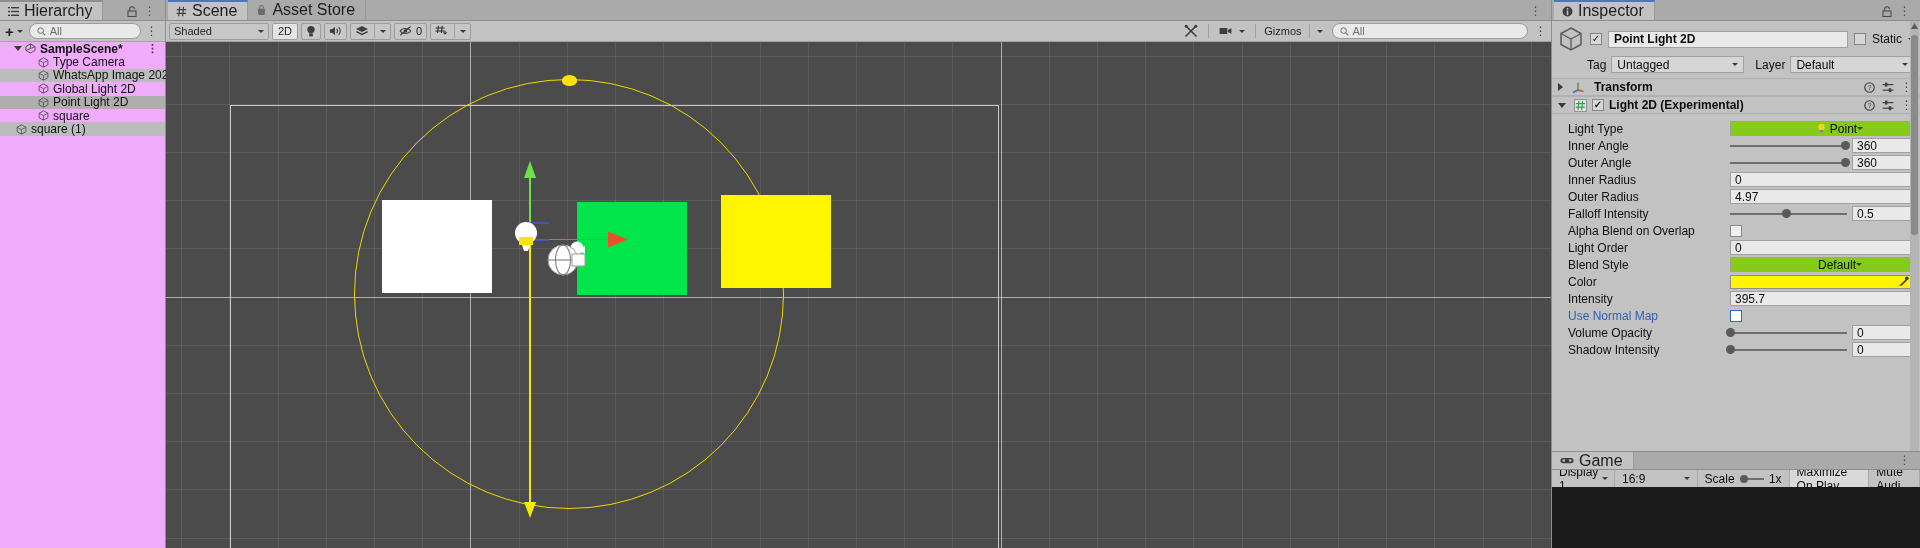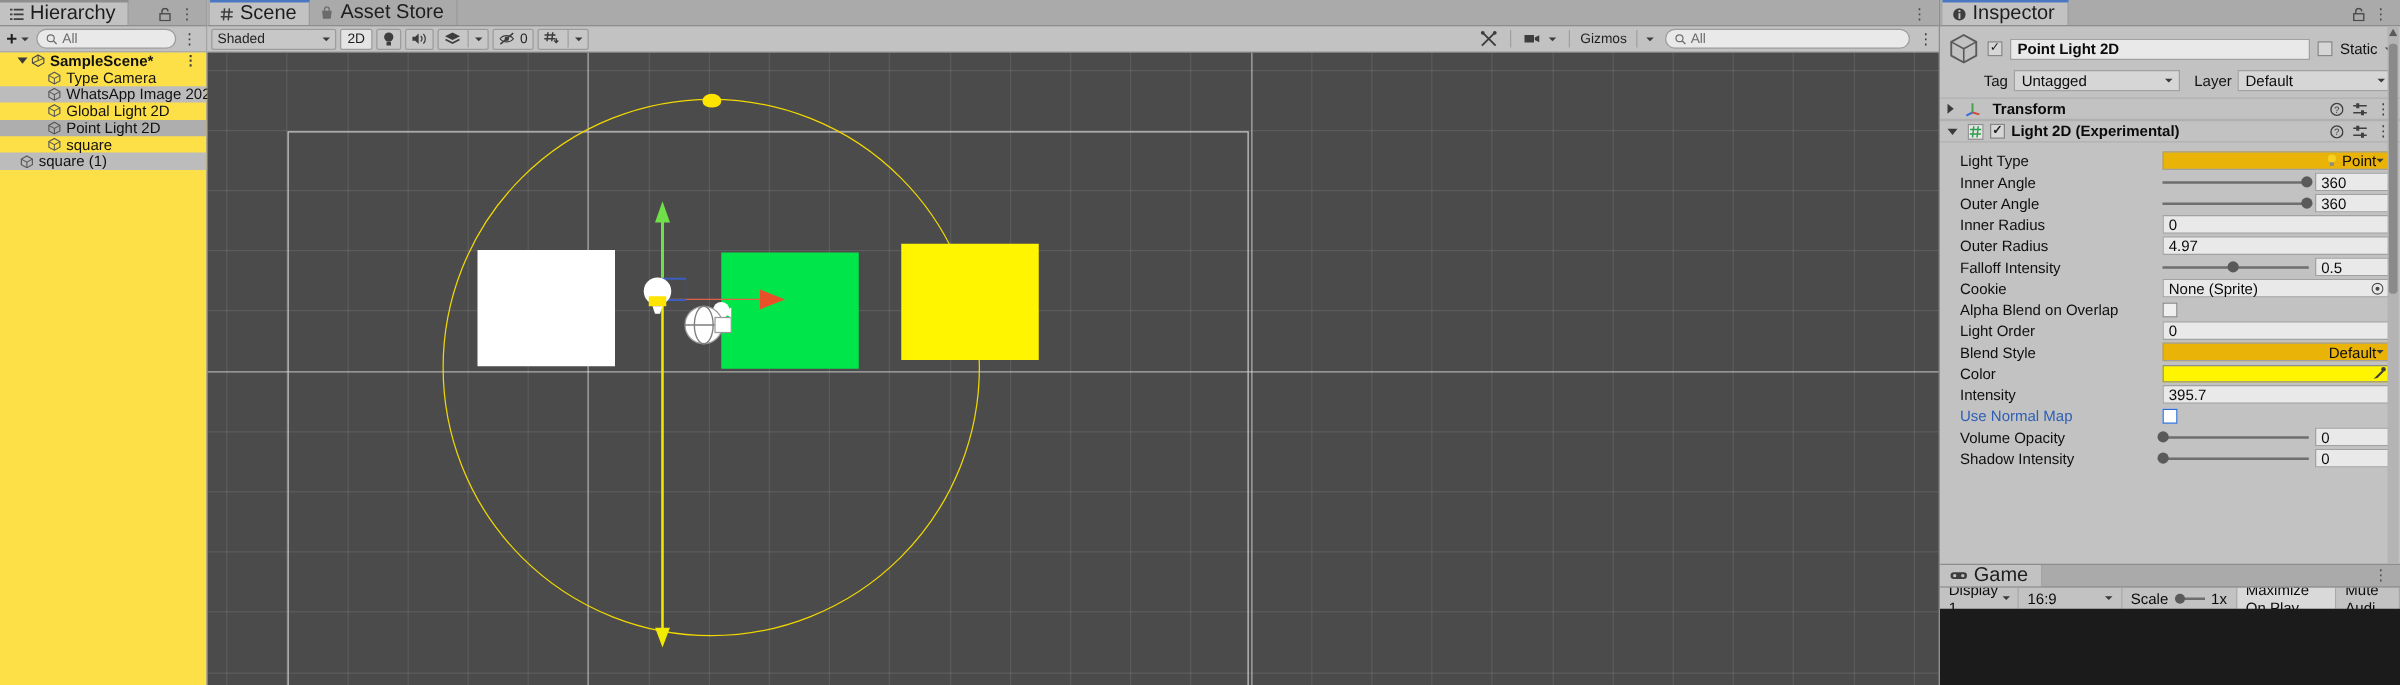--- a/index.html
+++ b/index.html
@@ -44,21 +44,21 @@
   }
   .caret{
     width:0;height:0;border-left:3.5px solid transparent;border-right:3.5px solid transparent;
     border-top:4px solid #3a3a3a;
   }
   .caret.sm{border-left-width:3px;border-right-width:3px;border-top-width:3.5px;}
 
   
   .hierarchy{ width:166px; height:548px; background:#c2c2c2; border-right:1px solid #8d8d8d;
               display:flex; flex-direction:column; }
-  .h-rows{ flex:1; background:#fde047; }
+  .h-rows{ flex:1; background:#f0abfc; }
   .h-row{ height:13.4px; display:flex; align-items:center; font-size:12px; color:#111; white-space:nowrap;}
   .h-row.root{ font-weight:bold; }
   .h-row.sel{ background:#aeaeae; }
   .h-row.alt{ background:#bcbcbc; }
   .tri{ width:0;height:0;border-top:4px solid transparent;border-bottom:4px solid transparent;
         border-left:5px solid #3a3a3a; margin-right:3px;}
   .tri.open{ border-left:4.5px solid transparent;border-right:4.5px solid transparent;
              border-top:5px solid #3a3a3a;border-bottom:none;margin-right:3px;}
   .cube{ width:11px;height:11px; flex:0 0 11px; margin-right:4px; }
   .row-dots{ margin-left:auto; padding-right:6px; color:#3a3a3a; letter-spacing:1px; font-size:11px;}
@@ -98,21 +98,21 @@
           align-items:center; justify-content:space-between; padding:0 5px; font-size:12px; }
   .comp-head{ height:18px; display:flex; align-items:center; gap:5px; padding:0 6px;
               background:#c2c2c2; border-top:1px solid #b0b0b0; border-bottom:1px solid #b0b0b0;
               font-weight:bold; font-size:12px; }
   .comp-head .sp{ margin-left:auto; display:flex; align-items:center; gap:7px; color:#3f3f3f; font-weight:normal;}
   .prow{ height:17px; display:flex; align-items:center; padding:0 8px 0 16px; gap:0; }
   .pname{ width:162px; font-size:12px; color:#0f0f0f; }
   .pname.link{ color:#2f5fb5; }
   .pfield{ flex:1; height:15px; background:#e9e9e9; border:1px solid #a1a1a1; display:flex;
            align-items:center; padding:0 4px; font-size:12px; }
-  .pfield.dd{ background:#eab308; justify-content:flex-end;padding-left:42px; }
+  .pfield.dd{ background:#84cc16; justify-content:center;padding-left:42px; }
   .slider{ flex:1; display:flex; align-items:center; height:15px; position:relative; margin-right:5px;}
   .slider .track{ position:absolute; left:0; right:0; height:2px; background:#6e6e6e; }
   .slider .knob{ position:absolute; width:9px;height:9px;border-radius:50%; background:#5a5a5a; }
   .numbox{ width:60px; height:15px; background:#e9e9e9; border:1px solid #a1a1a1;
            display:flex; align-items:center; padding:0 4px; font-size:12px; }
   .swatch{ flex:1; height:14px; border:1px solid #8d8d8d; display:flex; align-items:center;
            justify-content:flex-end; }
   .scrollbar{ position:absolute; right:1px; top:0; width:9px; bottom:0; background:#b4b4b4; }
   .scrollbar .thumb{ position:absolute; left:1px; width:7px; background:#8a8a8a; border-radius:3px; }
 
@@ -566,30 +566,20 @@
             <span class="pname">Falloff Intensity</span>
             <div class="slider">
               <span class="track"></span>
               <span class="knob" style="left:calc(48.0% - 4.5px);"></span>
             </div>
             <div class="numbox">
               <span>0.5</span>
             </div>
           </div>
           <div class="prow">
-            <span class="pname">Cookie</span>
-            <div class="pfield" style="justify-content:space-between;">
-              <span>None (Sprite)</span>
-              <svg width="10" height="10" viewBox="0 0 12 12">
-                <circle cx="6" cy="6" r="5.2" fill="none" stroke="#4a4a4a" stroke-width="1.1"></circle>
-                <circle cx="6" cy="6" r="1.9" fill="#4a4a4a"></circle>
-              </svg>
-            </div>
-          </div>
-          <div class="prow">
             <span class="pname">Alpha Blend on Overlap</span>
             <div style="flex:1;">
               <div class="cb" style="background:#efefef;"></div>
             </div>
           </div>
           <div class="prow">
             <span class="pname">Light Order</span>
             <div class="pfield">
               <span>0</span>
             </div>

